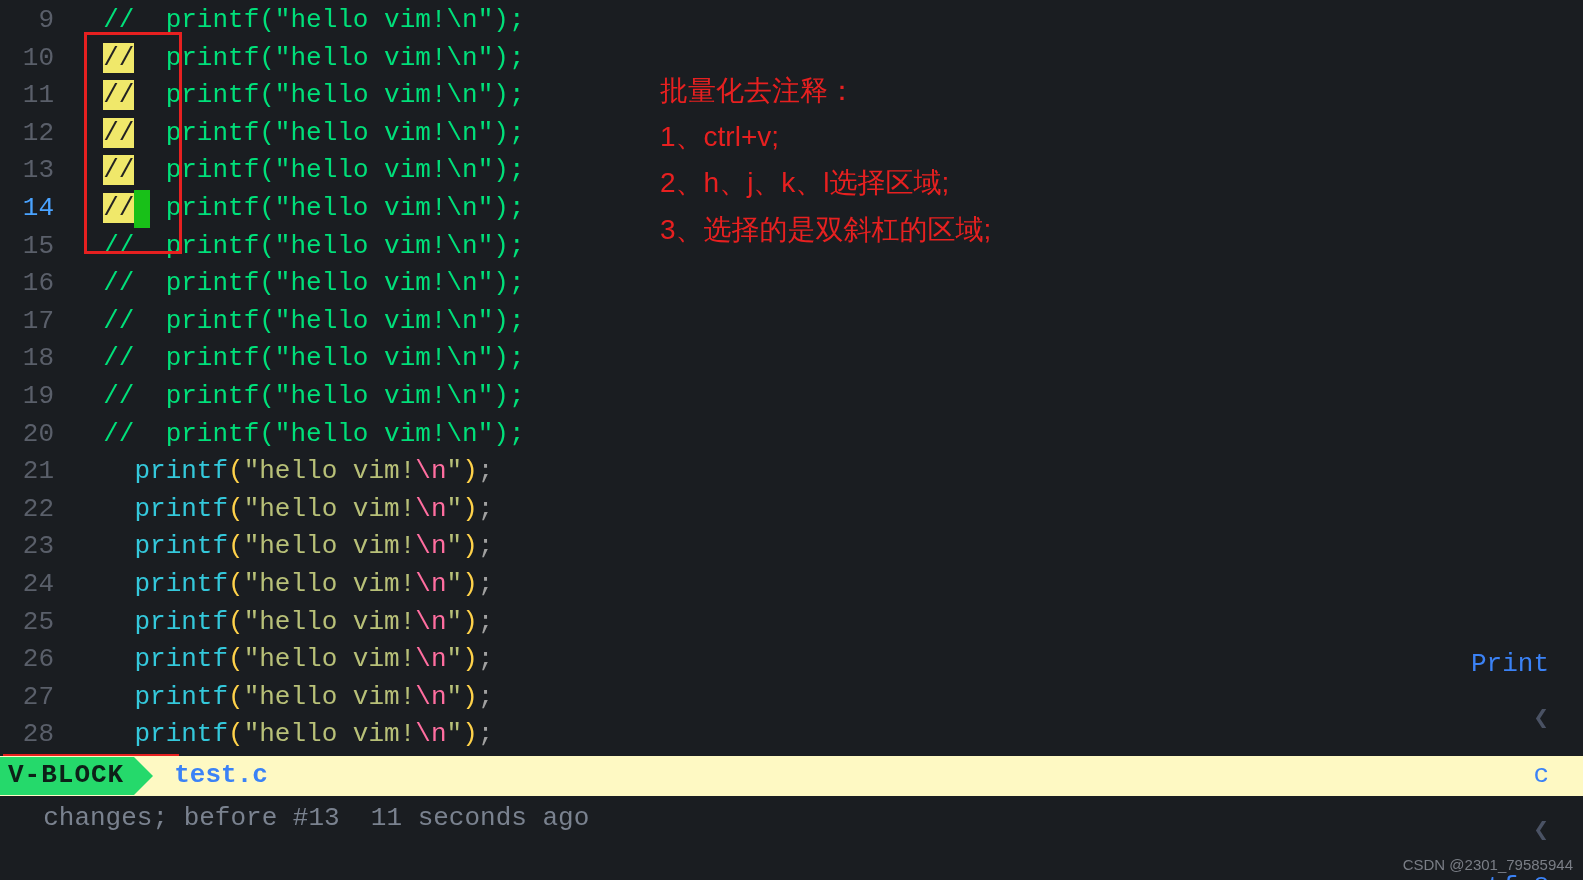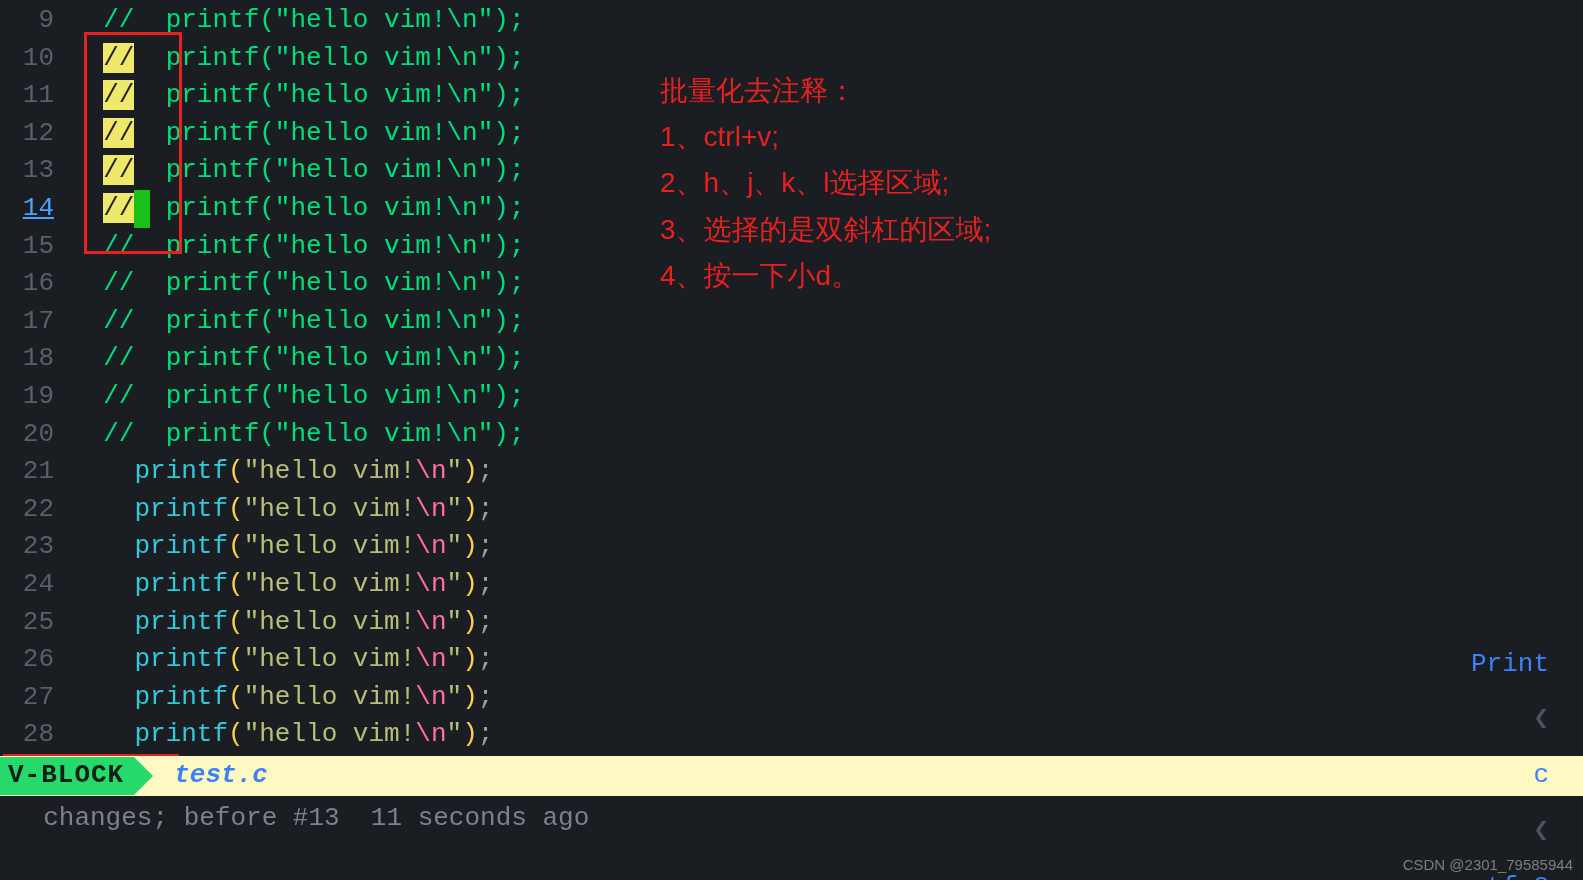--- a/index.html
+++ b/index.html
@@ -25,21 +25,21 @@
     white-space: pre;
     height: 37.6px;
   }
   .gutter {
     width: 72px;
     text-align: right;
     padding-right: 18px;
     color: #5a5f6a;
     user-select: none;
   }
-  .gutter.current { color: #4aa3ff; text-decoration: underline; }
+  .gutter.current { color: #4aa3ff; }
   .c-comment { color: #00e07a; }
   .c-func { color: #34c8db; }
   .c-paren { color: #ffd24a; }
   .c-str { color: #b8c078; }
   .c-esc { color: #ff6ea0; }
   .c-punct { color: #a0a0a0; }
   .sel {
     background: #f0e86a;
     color: #222;
   }
@@ -99,21 +99,20 @@
     position: absolute;
     right: -19px; top: 0;
     border-top: 19px solid transparent;
     border-bottom: 19px solid transparent;
     border-left: 19px solid #25d96b;
   }
   .filename {
     margin-left: 40px;
     color: #3b82f6;
     font-weight: bold;
-    font-style: italic;
   }
   .status-right {
     margin-left: auto;
     display: flex;
     align-items: flex-end;
     gap: 18px;
     padding-right: 34px;
     color: #3b82f6;
     flex-direction: column;
   }
@@ -163,21 +162,20 @@
   </div>
 
 <div class="red-box-1"></div>
 <div class="red-box-2"></div>
 
 <div class="annotation">
   <div>批量化去注释：</div>
   <div>1、ctrl+v;</div>
   <div>2、h、j、k、l选择区域;</div>
   <div>3、选择的是双斜杠的区域;</div>
-  <div>4、按一下小d。</div>
 </div>
 
 <div class="statusbar">
   <div class="mode-badge">
     <span>V-BLOCK</span>
   </div>
   <div class="filename">test.c</div>
   <div class="status-right">
     <span>Print</span>
     <span class="chevron">❮</span>

